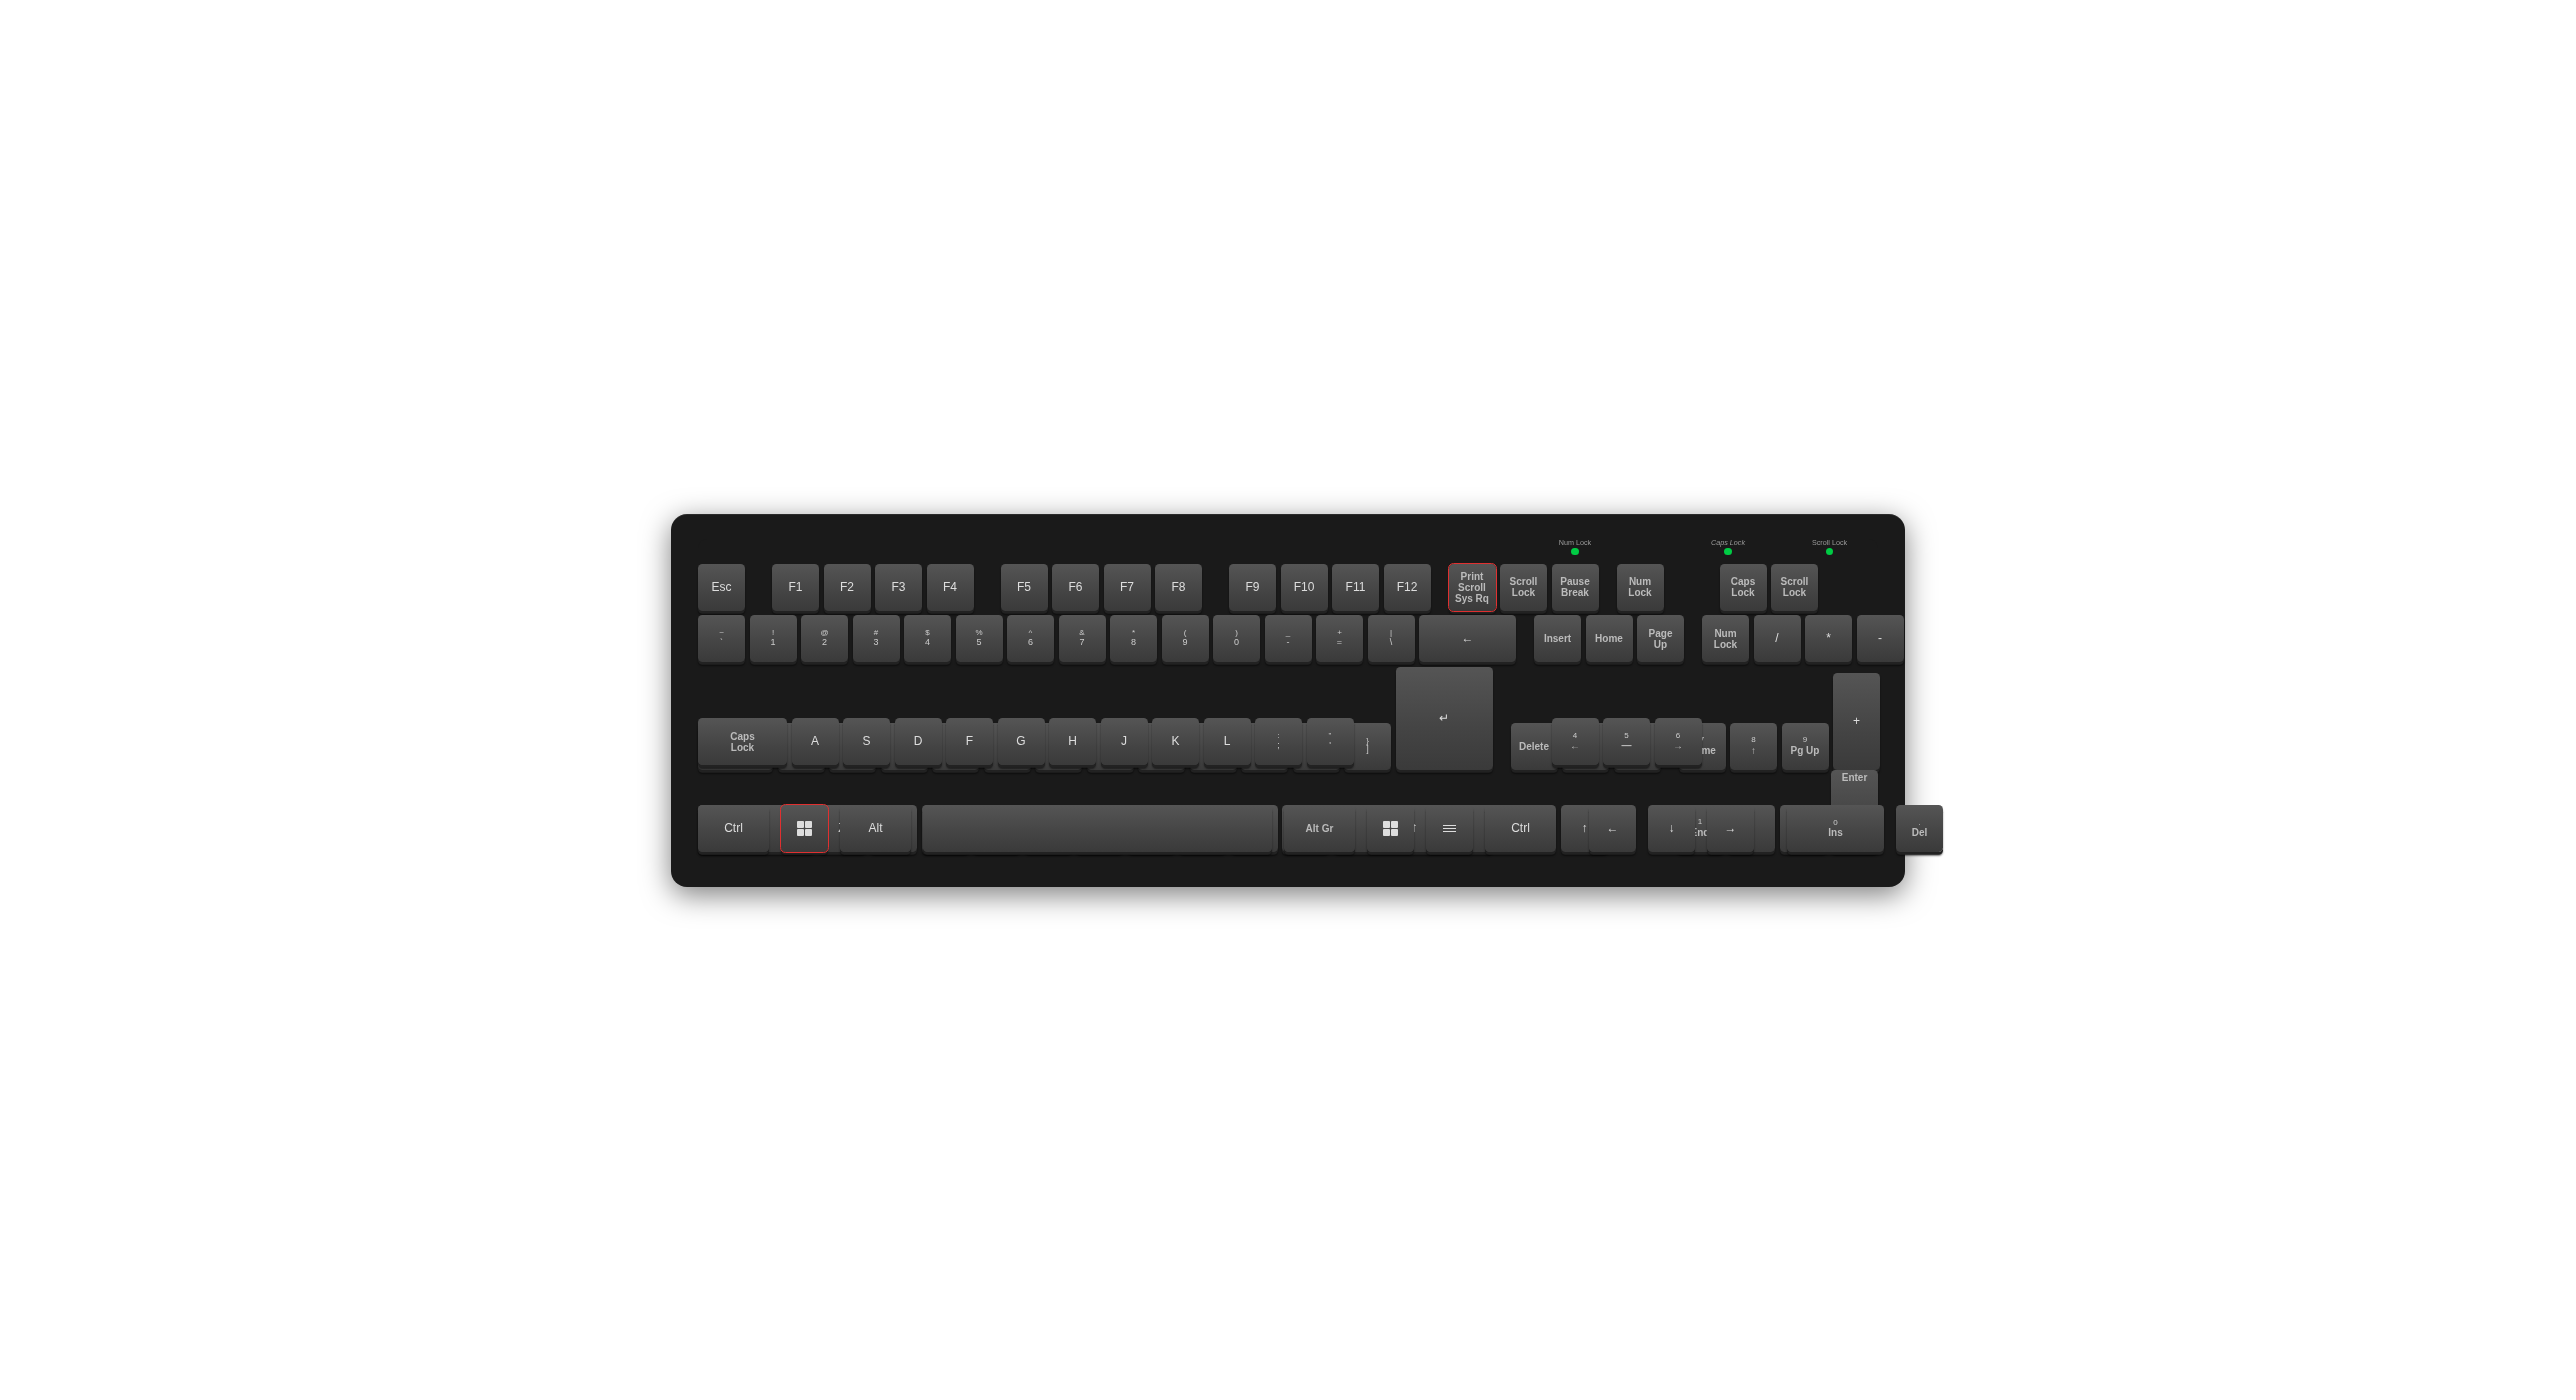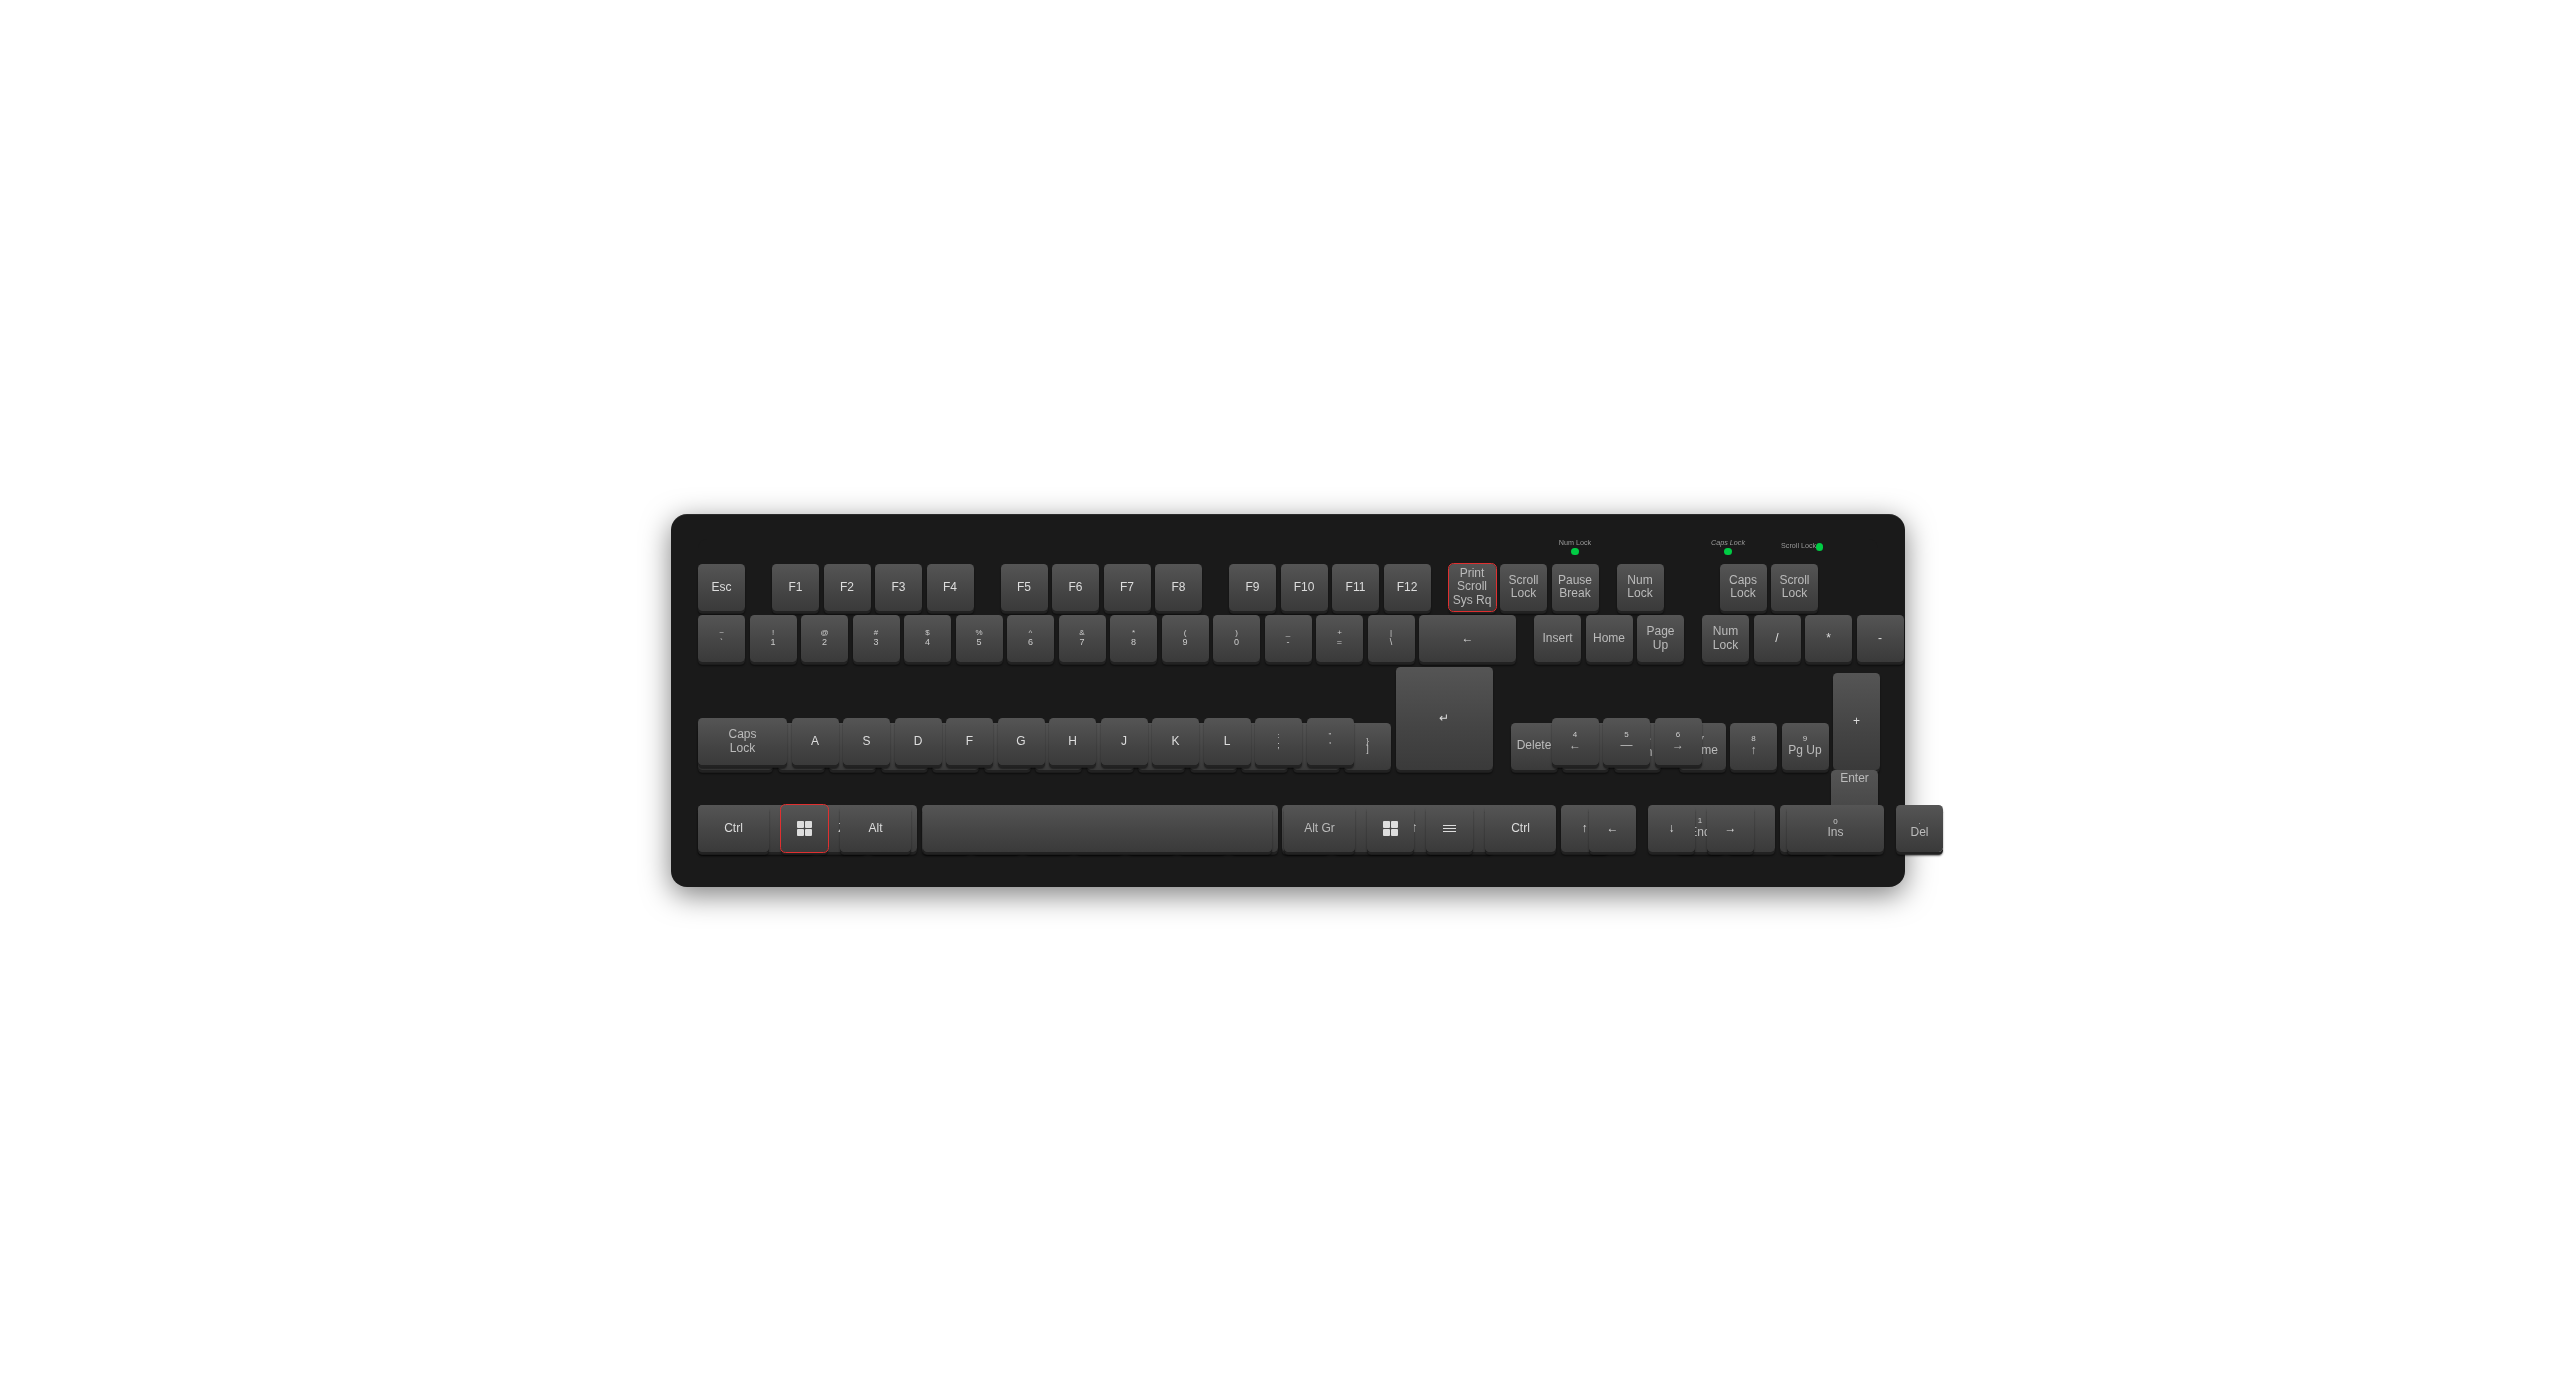--- a/index.html
+++ b/index.html
@@ -62,23 +62,24 @@
       font-size: 9px;
       color: #ccc;
       line-height: 1.1;
     }
     .key .single-label {
       font-size: 12px;
       color: #ddd;
       font-weight: 400;
     }
     .key .small-label {
-      font-size: 12px;
+      font-size: 10px;
       color: #bbb;
       line-height: 1.1;
+      font-weight: bold;
     }
 
     
     .w-1   { min-width: 47px; width: 47px; }
     .w-sp  { min-width: 349px; width: 349px; }
     .w-enter { min-width: 97px; width: 97px; }
     .w-bs  { min-width: 97px; width: 97px; }
     .w-tab { min-width: 75px; width: 75px; }
     .w-caps { min-width: 89px; width: 89px; }
     .w-lshift { min-width: 116px; width: 116px; }
@@ -183,21 +184,21 @@
           <div class="led-dot"></div>
         </div>
 
         <div style="width:47px; display:flex; flex-direction:column; align-items:center; padding-bottom:3.6px;">
         </div>
         <div style="width:97px; display:flex; flex-direction:column; align-items:center; padding-bottom:3.6px;font-style:italic;">
           <div class="led-label">Caps Lock</div>
           <div class="led-dot"></div>
         </div>
 
-        <div style="width:97px; display:flex; flex-direction:row; align-items:center; padding-bottom:3.6px;">
+        <div style="width:97px; display:flex; flex-direction:column; align-items:center; padding-bottom:3.6px;">
           <div class="led-label">Scroll Lock</div>
           <div class="led-dot"></div>
         </div>
       </div>
     </div>
 
     <div class="key-row">
 
       <div class="key w-1">
         <span class="single-label">Esc</span>

